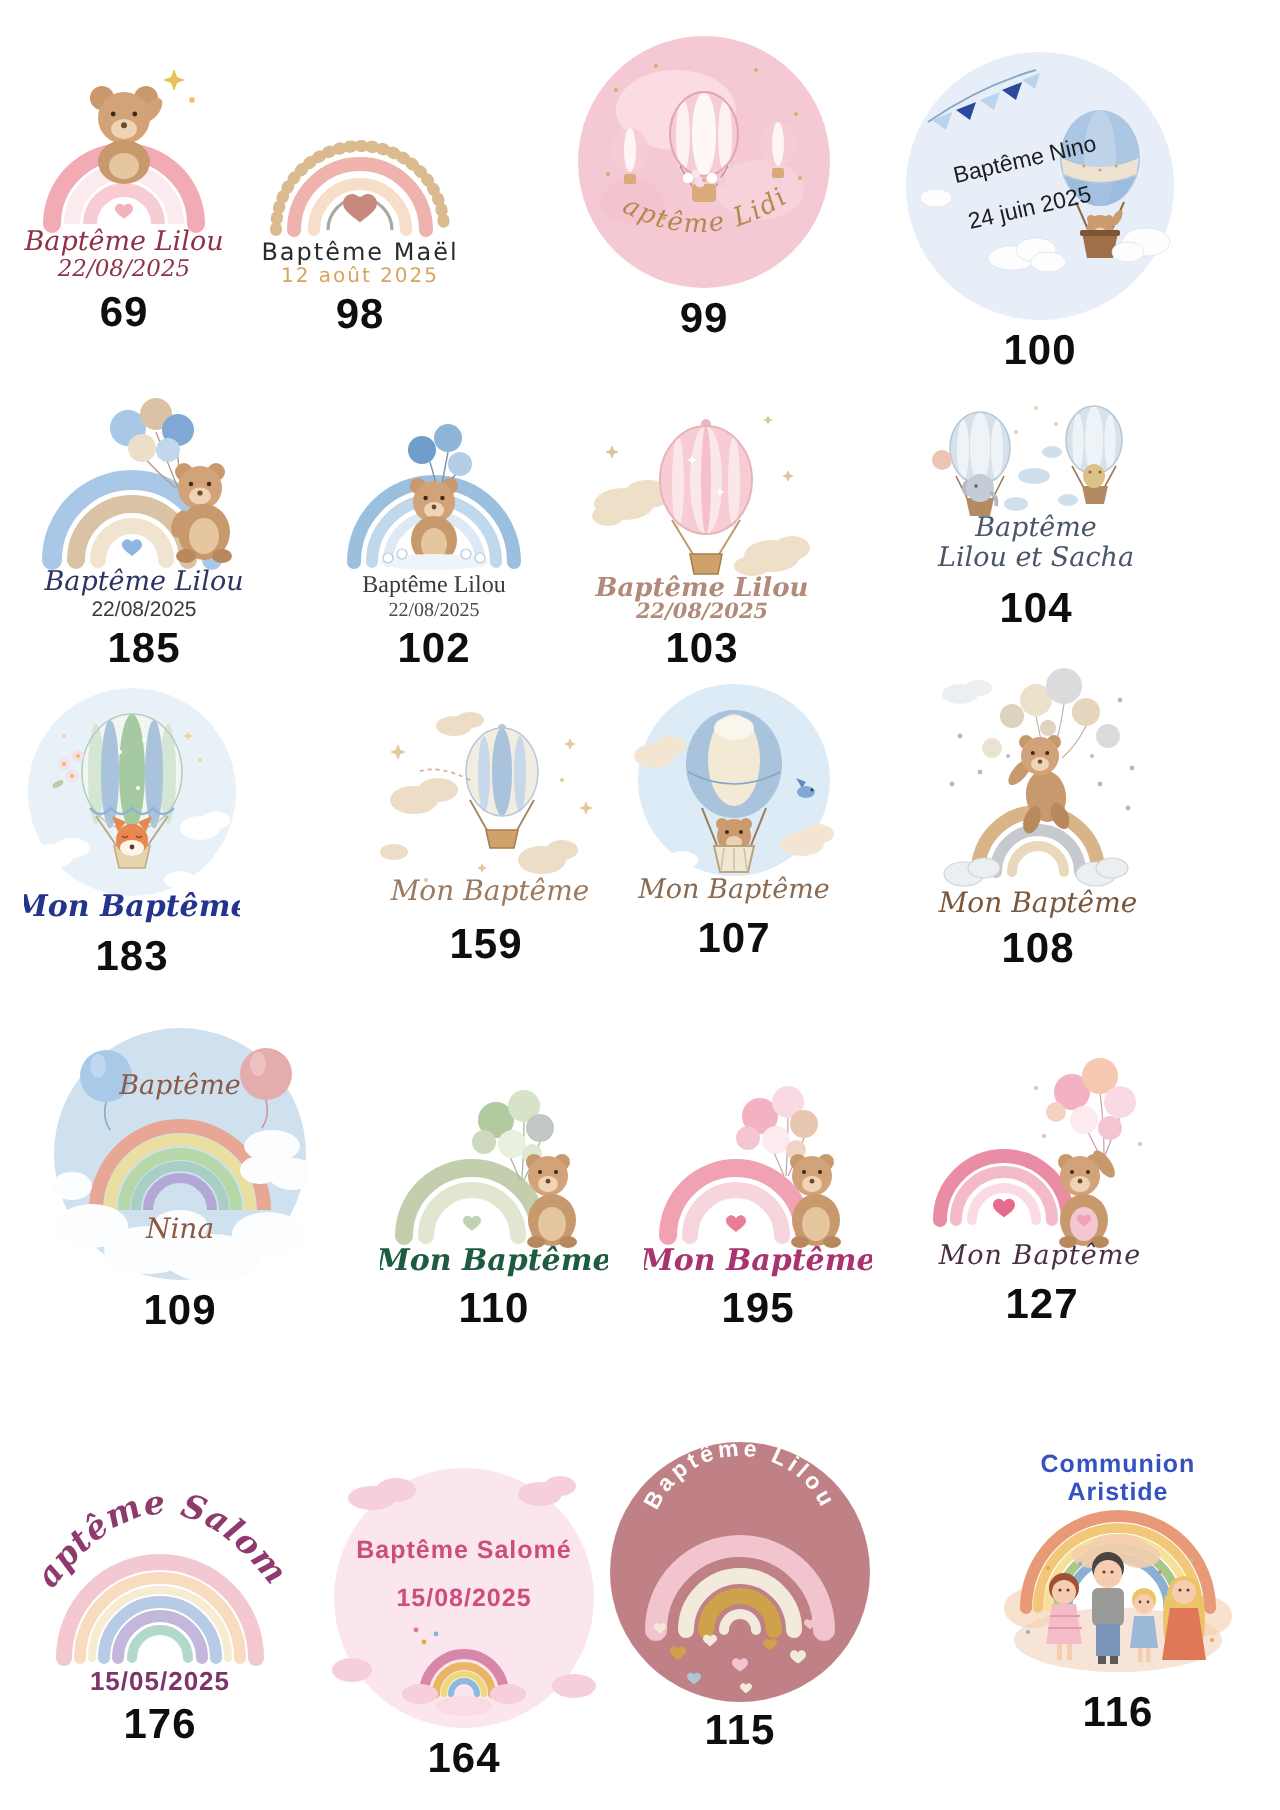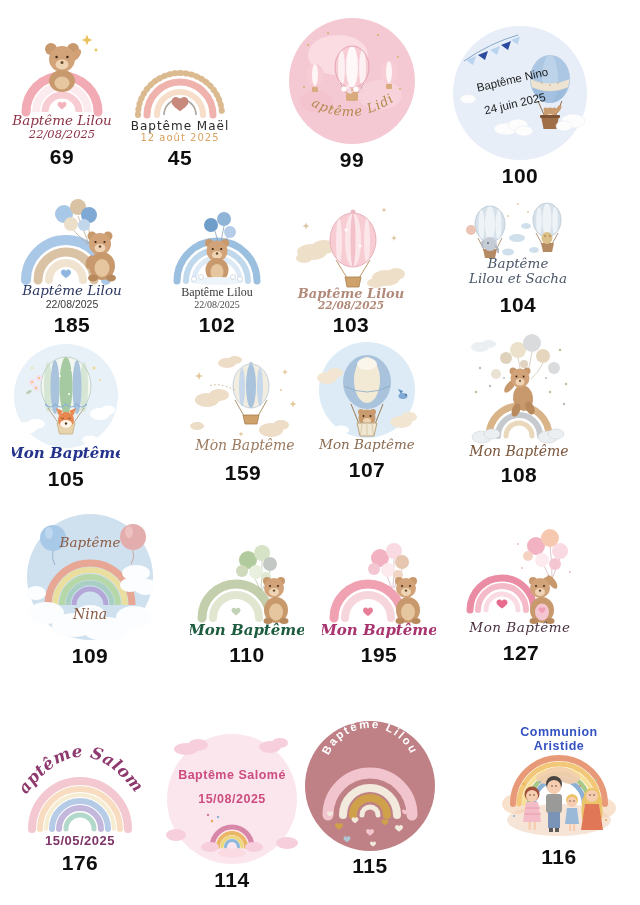--- a/index.html
+++ b/index.html
@@ -60,21 +60,21 @@
     <g>
       <path d="M8 82 A42 42 0 0 1 92 82" fill="none" stroke="#dcba90" stroke-width="6" stroke-dasharray="1 4.5" stroke-linecap="round"></path>
       <path d="M17 82 A33 33 0 0 1 83 82" fill="none" stroke="#efb2ac" stroke-width="7" stroke-linecap="round"></path>
       <path d="M27 82 A23 23 0 0 1 73 82" fill="none" stroke="#f6dec9" stroke-width="6" stroke-linecap="round"></path>
       <path d="M34 82 A16 16 0 0 1 66 82" fill="none" stroke="#aba69e" stroke-width="1.6"></path>
       <use href="#heart" transform="translate(50 68) scale(1.7)" fill="#c8897d"></use>
     </g>
     <text x="50" y="97" class="hand" font-size="12" letter-spacing="1" fill="#2b2b2b">Baptême Maël</text>
     <text x="50" y="108" class="hand" font-size="10" letter-spacing="1" fill="#d9a260">12 août 2025</text>
   </svg>
-  <div class="num">45</div>
+  <div class="num">98</div>
 </div>
 
 <div class="cell" style="left:288px;top:17px;width:128px">
   <svg width="128" height="128" viewBox="0 0 128 128">
     <defs>
           <path id="arc99" d="M22 88 Q64 112 106 84" fill="none"></path>
         </defs>
     <circle cx="64" cy="64" r="63" fill="#f5c9d3"></circle>
     <ellipse cx="50" cy="38" rx="30" ry="20" fill="#fadfe4" opacity="0.85"></ellipse>
     <ellipse cx="92" cy="78" rx="22" ry="15" fill="#f8d6dd" opacity="0.7"></ellipse>
@@ -348,21 +348,21 @@
       <circle cx="20" cy="42" r="1" fill="#e8c060"></circle>
           <circle cx="27" cy="38" r="1" fill="#e8c060"></circle>
           <circle cx="24" cy="48" r="1" fill="#e8c060"></circle>
       <ellipse cx="17" cy="52" rx="3" ry="1.5" fill="#b8ccb0" transform="rotate(-30 17 52)"></ellipse>
     </g>
     <use href="#star" transform="translate(82 28) scale(0.5)" fill="#f0d890"></use>
     <circle cx="88" cy="40" r="1" fill="#f0d890"></circle>
         <circle cx="20" cy="28" r="1" fill="#f0d890"></circle>
     <text x="54" y="118" class="scrb" font-size="15" fill="#24348c">Mon Baptême</text>
   </svg>
-  <div class="num">105</div>
+  <div class="num">183</div>
 </div>
 
 <div class="cell" style="left:183px;top:346px;width:120px">
   <svg width="120" height="112" viewBox="0 0 120 112">
     <g fill="#eddcc6">
       <ellipse cx="24" cy="54" rx="12" ry="7"></ellipse>
           <ellipse cx="36" cy="49" rx="10" ry="6"></ellipse>
       <ellipse cx="88" cy="84" rx="12" ry="7"></ellipse>
           <ellipse cx="98" cy="79" rx="8" ry="5"></ellipse>
       <ellipse cx="44" cy="17" rx="9" ry="5"></ellipse>
@@ -671,21 +671,21 @@
       <ellipse cx="44" cy="114" rx="9" ry="5"></ellipse>
           <ellipse cx="88" cy="114" rx="9" ry="5"></ellipse>
       <ellipse cx="66" cy="120" rx="14" ry="5" fill="#fadbe4"></ellipse>
     </g>
     <g>
       <circle cx="46" cy="88" r="1.2" fill="#e8a84a"></circle>
           <circle cx="52" cy="84" r="1.2" fill="#88b4d8"></circle>
           <circle cx="42" cy="82" r="1.2" fill="#d878a0"></circle>
     </g>
   </svg>
-  <div class="num">114</div>
+  <div class="num">164</div>
 </div>
 
 <div class="cell" style="left:305px;top:721px;width:130px">
   <svg width="130" height="130" viewBox="0 0 130 130">
     <defs>
           <path id="arc115" d="M20 52 A45 45 0 0 1 110 52" fill="none"></path>
         </defs>
     <circle cx="65" cy="65" r="65" fill="#bf8186"></circle>
     <text class="sansb" font-size="11.5" letter-spacing="2" fill="#ffffff"><textPath href="#arc115" startOffset="50%" text-anchor="middle">Baptême Lilou</textPath></text>
     <g>

